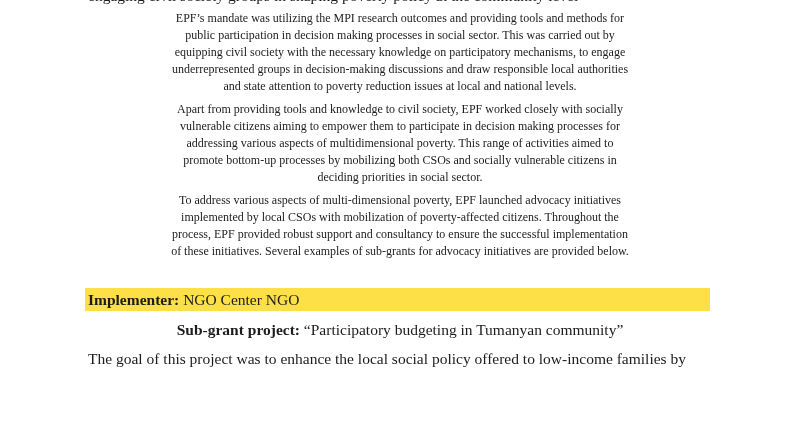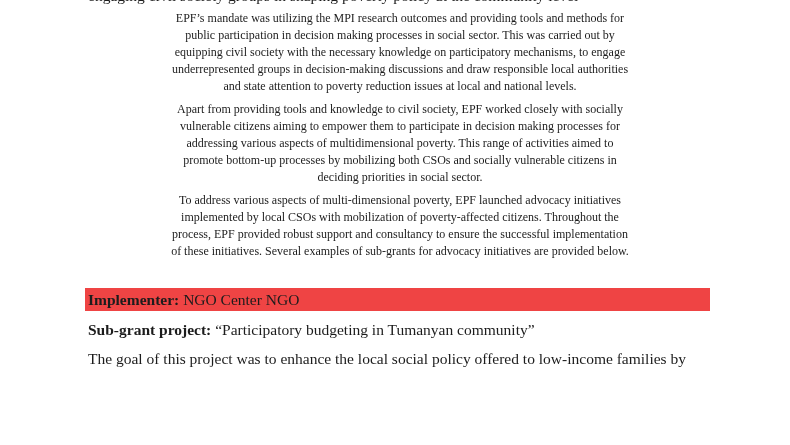--- a/index.html
+++ b/index.html
@@ -38,20 +38,21 @@
     line-height: 21px;
     white-space: nowrap;
     margin-top: -15px;
   }
   .p1 { margin-top: 4px; }
   .info-line {
     font-size: 15.5px;
     line-height: 21px;
     white-space: nowrap;
     margin: 8px 0 0 0;
+    text-align: center;
   }
   .label { font-weight: 700; }
   .highlight-bar {
     margin-top: 28px;
     margin-left: -3px;
     width: 622px;
     padding: 1px 0 1px 3px;
     font-size: 15.5px;
     line-height: 21px;
     white-space: nowrap;
@@ -71,21 +72,21 @@
   <div class="clip-top">
     <div class="inner">engaging civil society groups in shaping poverty policy at the community level</div>
   </div>
 
   <div class="para p1">EPF’s mandate was utilizing the MPI research outcomes and providing tools and methods for<br>public participation in decision making processes in social sector. This was carried out by<br>equipping civil society with the necessary knowledge on participatory mechanisms, to engage<br>underrepresented groups in decision-making discussions and draw responsible local authorities<br>and state attention to poverty reduction issues at local and national levels.</div>
 
   <div class="para">Apart from providing tools and knowledge to civil society, EPF worked closely with socially<br>vulnerable citizens aiming to empower them to participate in decision making processes for<br>addressing various aspects of multidimensional poverty. This range of activities aimed to<br>promote bottom-up processes by mobilizing both CSOs and socially vulnerable citizens in<br>deciding priorities in social sector.</div>
 
   <div class="para">To address various aspects of multi-dimensional poverty, EPF launched advocacy initiatives<br>implemented by local CSOs with mobilization of poverty-affected citizens. Throughout the<br>process, EPF provided robust support and consultancy to ensure the successful implementation<br>of these initiatives. Several examples of sub-grants for advocacy initiatives are provided below.</div>
 
-  <div class="highlight-bar" style="background: #ef4444;">
+  <div class="highlight-bar" style="background: #fde047;">
     <span class="label">Implementer:</span><span> NGO Center NGO</span>
   </div>
 
   <div class="info-line">
     <span class="label">Sub-grant project:</span><span> “Participatory budgeting in Tumanyan community”</span>
   </div>
 
 
   <div class="clip-bottom">The goal of this project was to enhance the local social policy offered to low-income families by</div>
 

